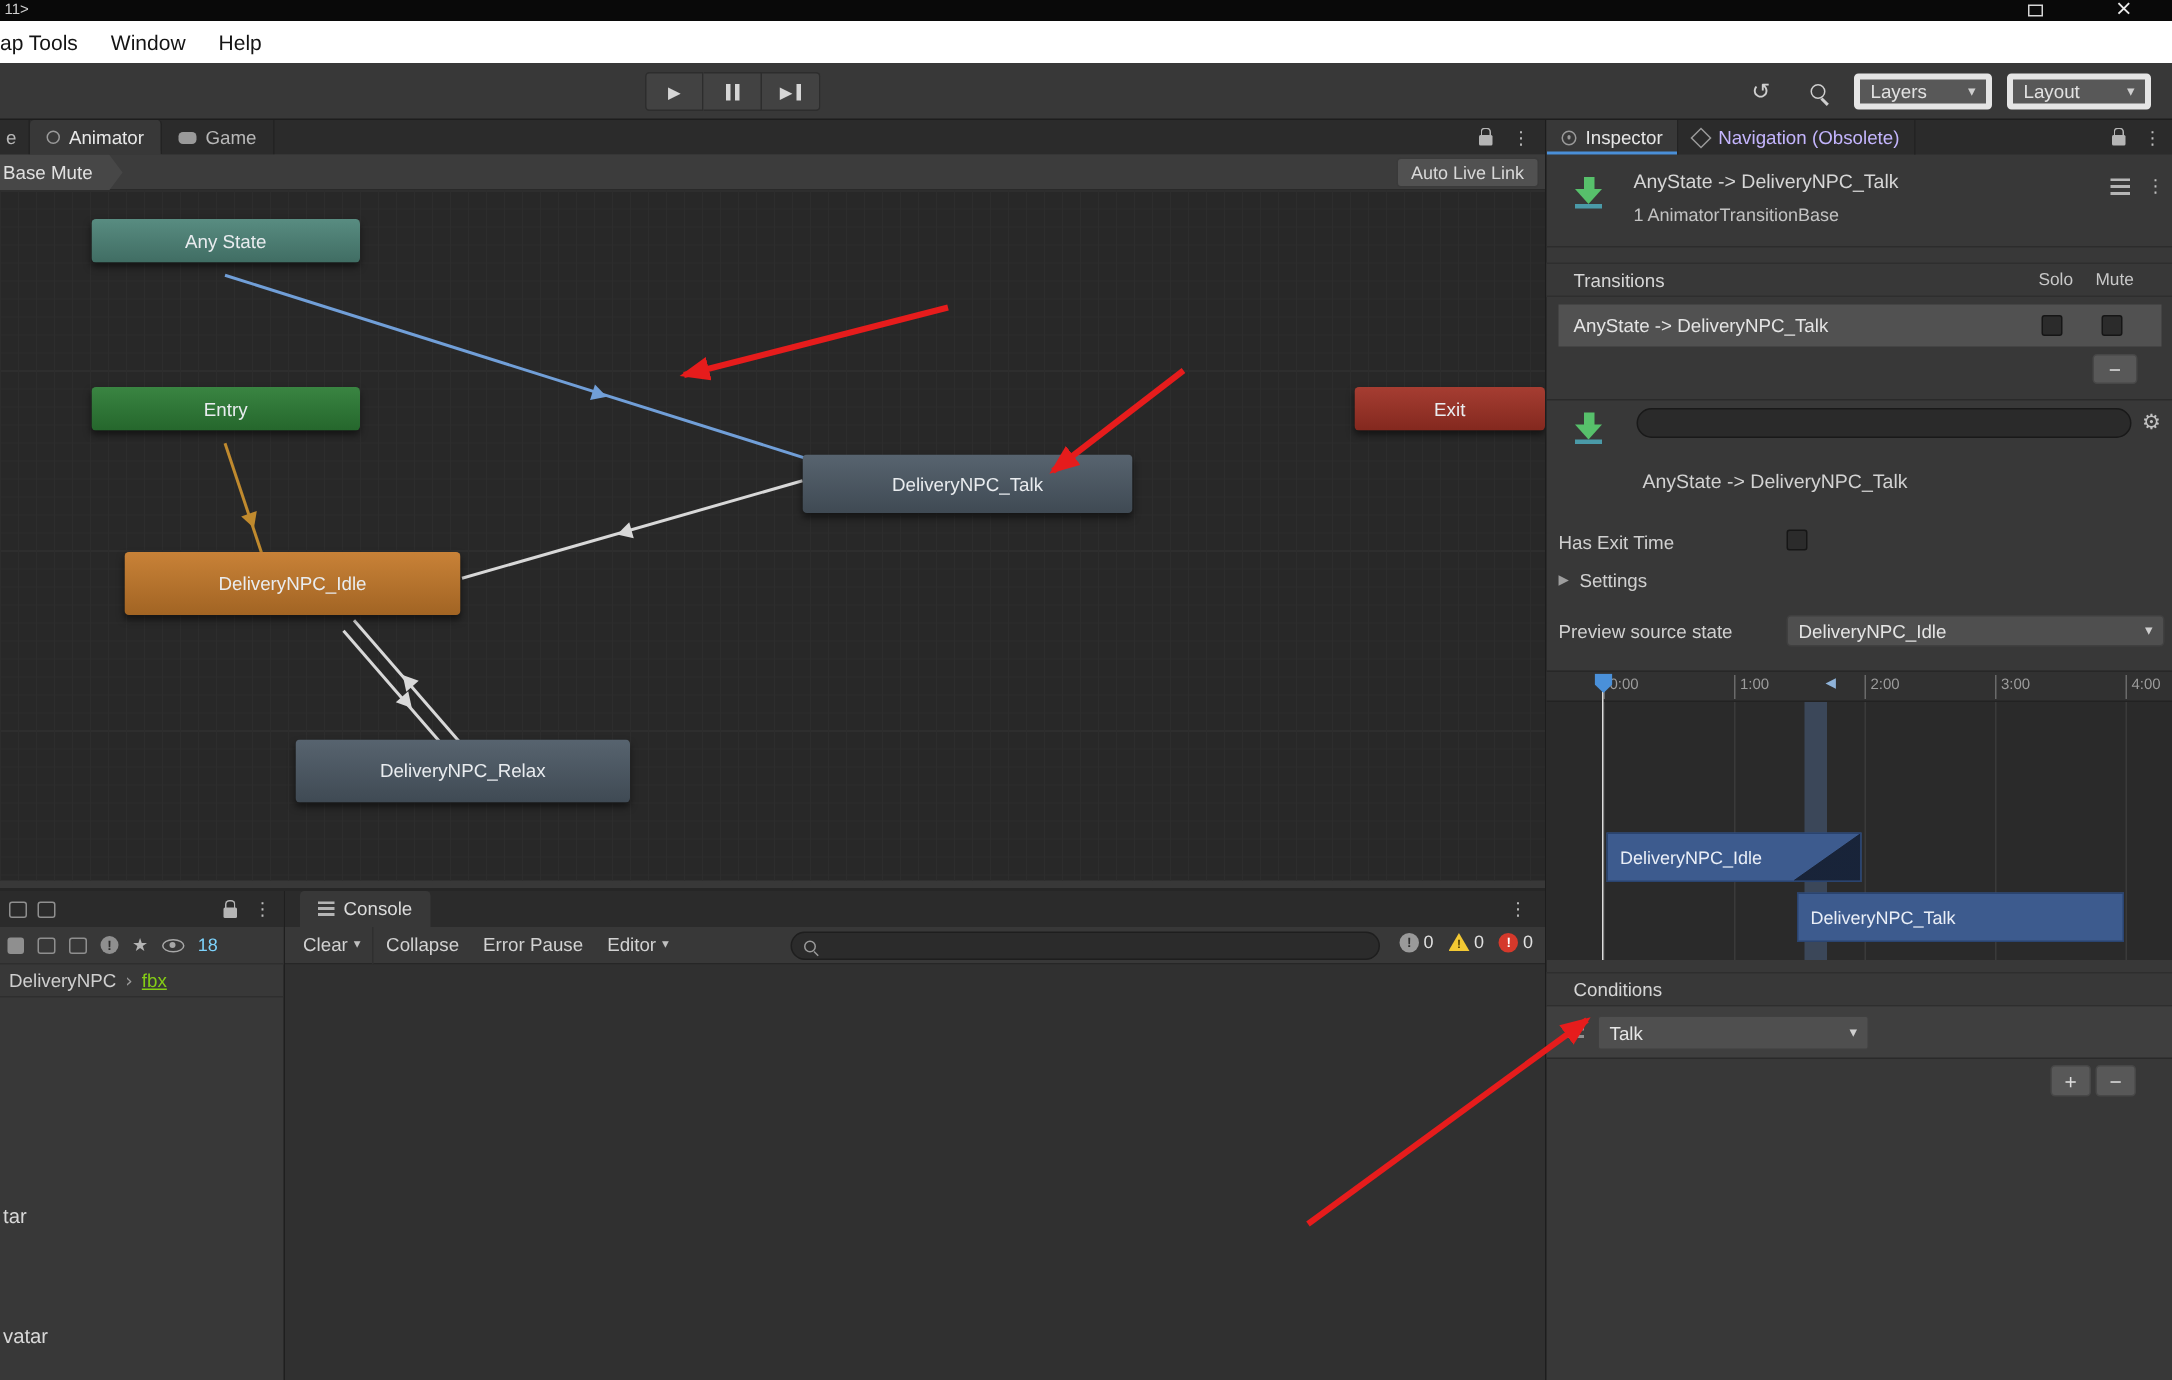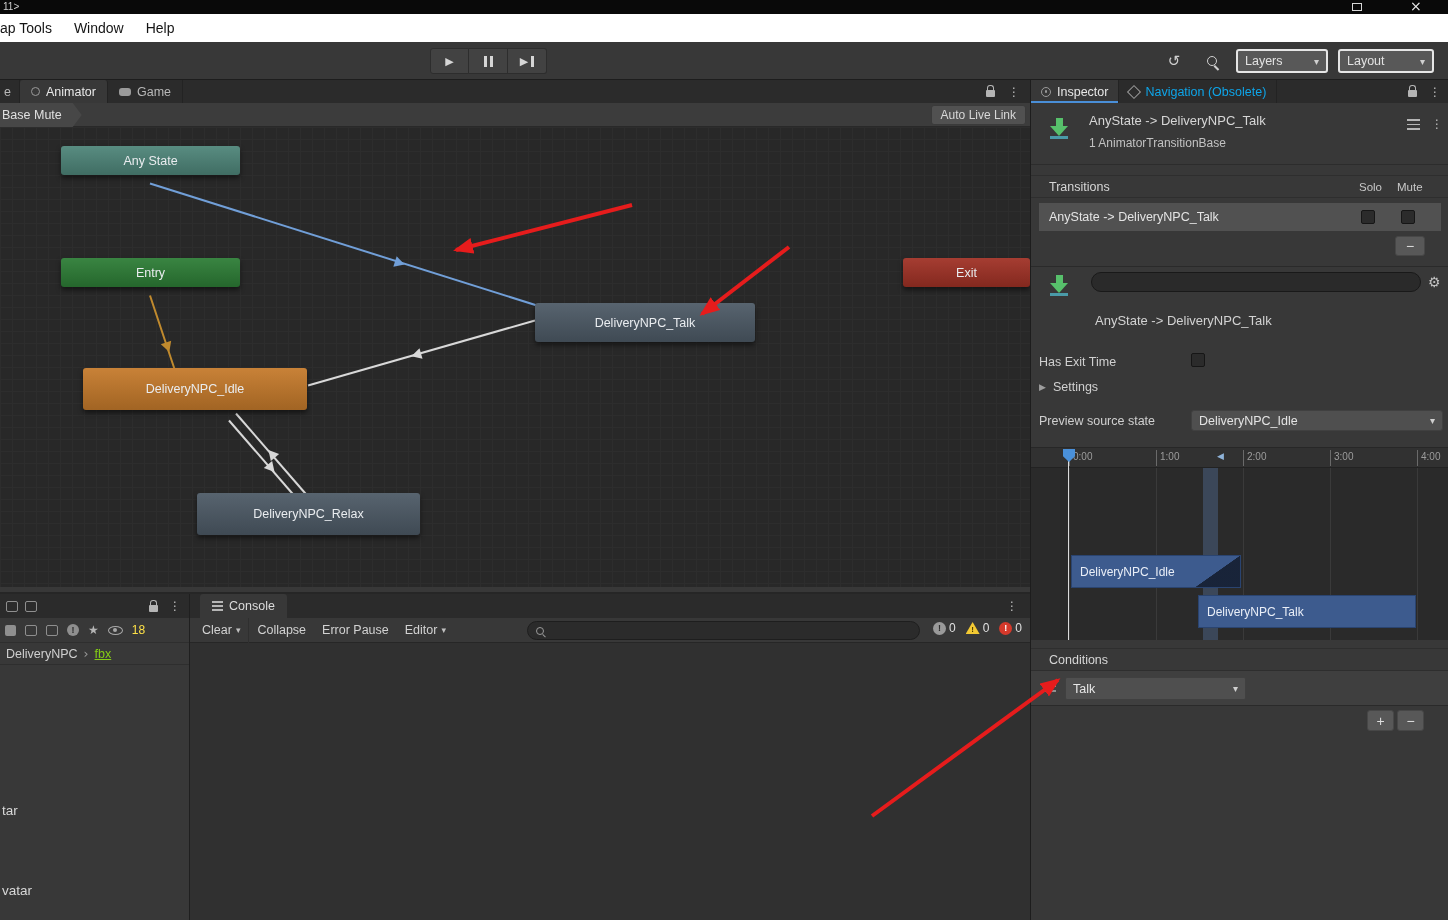--- a/index.html
+++ b/index.html
@@ -26,21 +26,21 @@
   .tbtn:first-child{border-left-width:1px;border-radius:3px 0 0 3px;}
   .tbtn:last-child{border-radius:0 3px 3px 0;}
   .tbtn .glyph{font-size:11px;color:#d6d6d6;}
   .pause-bars{display:flex;gap:3px;}
   .pause-bars i{display:block;width:3px;height:11px;background:#d6d6d6;}
   .step-bar{width:3px;height:11px;background:#d6d6d6;margin-left:3px;}
   .toolbar-right{position:absolute;right:14px;top:7px;display:flex;align-items:center;gap:10px;}
   .icon-btn{width:28px;height:24px;display:flex;align-items:center;justify-content:center;background:transparent;border:none;color:#cfcfcf;font-size:15px;}
   .mag-icon{position:relative;width:10px;height:10px;border:1.6px solid #cfcfcf;border-radius:50%;display:inline-block;}
   .mag-icon::after{content:"";position:absolute;left:7px;top:8px;width:6px;height:1.8px;background:#cfcfcf;transform:rotate(45deg);transform-origin:0 0;}
-  .dropdown{height:24px;background:#585858;border:2px solid #e5e5e5;border-radius:3px;display:flex;align-items:center;padding:0 7px;color:#e2e2e2;font-size:12.5px;}
+  .dropdown{height:24px;background:#585858;border:4px solid #e5e5e5;border-radius:3px;display:flex;align-items:center;padding:0 7px;color:#e2e2e2;font-size:12.5px;}
   .dd-arrow{margin-left:auto;padding-left:10px;font-size:10px;color:#cfcfcf;font-family:"DejaVu Sans",sans-serif;}
   #layers-dd{width:92px;} #layout-dd{width:96px;}
 
   
   #animator{position:absolute;left:0;top:80px;width:1030px;height:512px;background:#383838;}
   .tabstrip{position:relative;height:23px;background:#2b2b2b;display:flex;align-items:flex-end;}
   .tab{height:23px;display:flex;align-items:center;gap:6px;padding:0 11px;background:#2b2b2b;color:#b8b8b8;font-size:12.5px;border-right:1px solid #232323;}
   .tab.active{background:#383838;color:#e8e8e8;border-radius:3px 3px 0 0;}
   .tab-partial{height:23px;display:flex;align-items:center;padding:0 8px 0 4px;color:#b8b8b8;border-right:1px solid #232323;}
   .tab-ico{display:inline-block;}
@@ -70,21 +70,21 @@
   #project{position:absolute;left:0;top:594px;width:190px;height:326px;background:#383838;border-right:1px solid #1f1f1f;}
   .proj-row1{height:24px;background:#2b2b2b;position:relative;display:flex;align-items:center;padding:0 6px;gap:7px;}
   .mini-sq{width:12px;height:11px;border:1px solid #8f8f8f;border-radius:2px;display:inline-block;}
   .proj-row1-right{position:absolute;right:8px;display:flex;align-items:center;gap:11px;}
   .proj-row2{height:25px;background:#383838;border-bottom:1px solid #2e2e2e;display:flex;align-items:center;padding:0 5px;gap:9px;color:#cfcfcf;}
   .mini-fill{width:11px;height:11px;background:#8f8f8f;border-radius:2px;display:inline-block;}
   .bang-mini{width:12px;height:12px;border-radius:50%;background:#8f8f8f;color:#2b2b2b;font-size:9px;font-weight:bold;display:flex;align-items:center;justify-content:center;}
   .star-ico{font-family:"DejaVu Sans",sans-serif;font-size:12px;color:#b5b5b5;}
   .eye-ico{position:relative;width:15px;height:9px;border:1.5px solid #a8a8a8;border-radius:50%;display:inline-block;}
   .eye-ico::after{content:"";position:absolute;left:4px;top:1.5px;width:4px;height:4px;border-radius:50%;background:#a8a8a8;}
-  .eye-count{font-size:12px;color:#fde047;}
+  .eye-count{font-size:12px;color:#7dd3fc;}
   .proj-crumb{height:22px;display:flex;align-items:center;padding:0 6px;gap:6px;border-bottom:1px solid #2e2e2e;font-size:12.5px;color:#cfcfcf;}
   .crumb-leaf{color:#84cc16;text-decoration:underline;}
   .crumb-sep{font-family:"DejaVu Sans",sans-serif;color:#9a9a9a;}
   .proj-list{position:relative;height:253px;}
   .proj-item{position:absolute;left:2px;color:#d8d8d8;font-size:13.5px;}
 
   
   #console{position:absolute;left:190px;top:594px;width:840px;height:326px;background:#303030;}
   .con-tabs{position:relative;height:24px;background:#2b2b2b;display:flex;align-items:flex-end;}
   .con-tab{margin-left:10px;height:24px;display:flex;align-items:center;gap:6px;background:#383838;padding:0 12px;color:#dcdcdc;border-radius:3px 3px 0 0;font-size:12.5px;}
@@ -100,21 +100,21 @@
   .con-search input{flex:1;background:transparent;border:none;outline:none;color:#ddd;font-size:12px;font-family:"Liberation Sans",sans-serif;}
   .con-badges{position:absolute;right:8px;top:3px;display:flex;align-items:center;gap:10px;}
   .badge{display:flex;align-items:center;gap:3px;color:#e0e0e0;font-size:12px;}
   .badge-info-icon{width:13px;height:13px;border-radius:50%;background:#9a9a9a;color:#303030;font-size:9px;font-weight:bold;display:flex;align-items:center;justify-content:center;}
   .badge-warn-icon{width:14px;height:12px;background:#f3c933;clip-path:polygon(50% 0,100% 100%,0 100%);color:#4a3a00;font-size:8px;font-weight:bold;display:flex;align-items:flex-end;justify-content:center;}
   .badge-err-icon{width:13px;height:13px;border-radius:50%;background:#d5392b;color:#fff;font-size:9px;font-weight:bold;display:flex;align-items:center;justify-content:center;}
 
   
   #inspector{position:absolute;left:1030px;top:80px;width:418px;height:840px;background:#383838;border-left:1px solid #1d1d1d;}
   .insp-tabs{position:absolute;left:0;top:0;width:418px;height:23px;background:#2b2b2b;display:flex;align-items:flex-end;}
-  .insp-tab{height:23px;display:flex;align-items:center;gap:6px;padding:0 10px;font-size:12.5px;color:#0ea5e9;border-right:1px solid #232323;}
+  .insp-tab{height:23px;display:flex;align-items:center;gap:6px;padding:0 10px;font-size:12.5px;color:#c4b5fd;border-right:1px solid #232323;}
   .insp-tab.active{background:#383838;color:#e6e6e6;box-shadow:inset 0 -2px 0 #4a8fd8;}
   .insp-ico{position:relative;width:10px;height:10px;border:1.4px solid #9a9a9a;border-radius:50%;}
   .insp-ico::after{content:"";position:absolute;left:2.6px;top:2.6px;width:2.5px;height:2.5px;background:#9a9a9a;border-radius:50%;}
   .nav-ico{width:10px;height:10px;border:1.4px solid #9a9a9a;transform:rotate(45deg);}
   .insp-strip-right{position:absolute;right:8px;top:0;height:23px;display:flex;align-items:center;gap:12px;}
   .insp-header{position:absolute;left:0;top:23px;width:418px;height:62px;border-bottom:1px solid #2c2c2c;}
   .trans-ico{position:relative;width:24px;height:22px;display:inline-block;}
   .trans-ico .trans-base{position:absolute;left:3px;bottom:0;width:18px;height:3px;background:#4a9aa8;}
   .trans-ico::before{content:"";position:absolute;left:8.5px;top:1px;width:7px;height:9px;background:#57c06b;}
   .trans-ico::after{content:"";position:absolute;left:2.5px;top:9px;border-left:9.5px solid transparent;border-right:9.5px solid transparent;border-top:10px solid #57c06b;}

